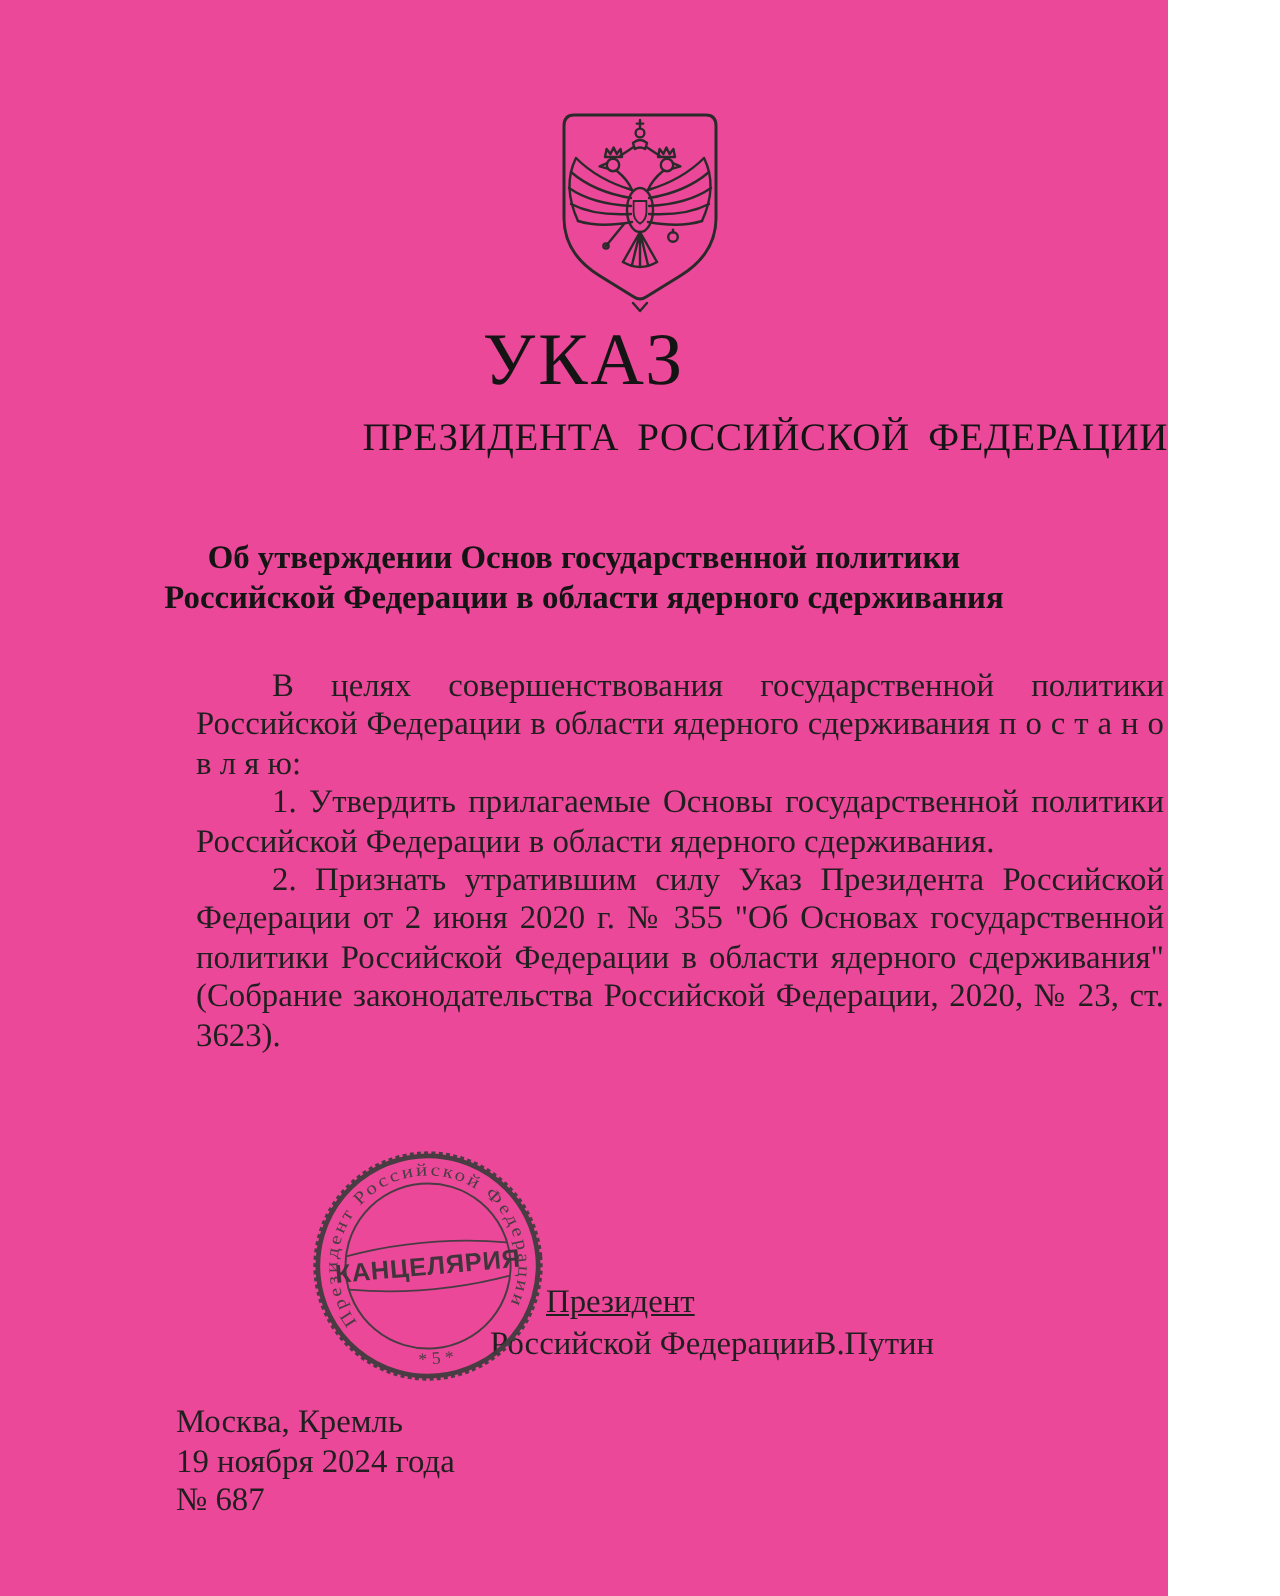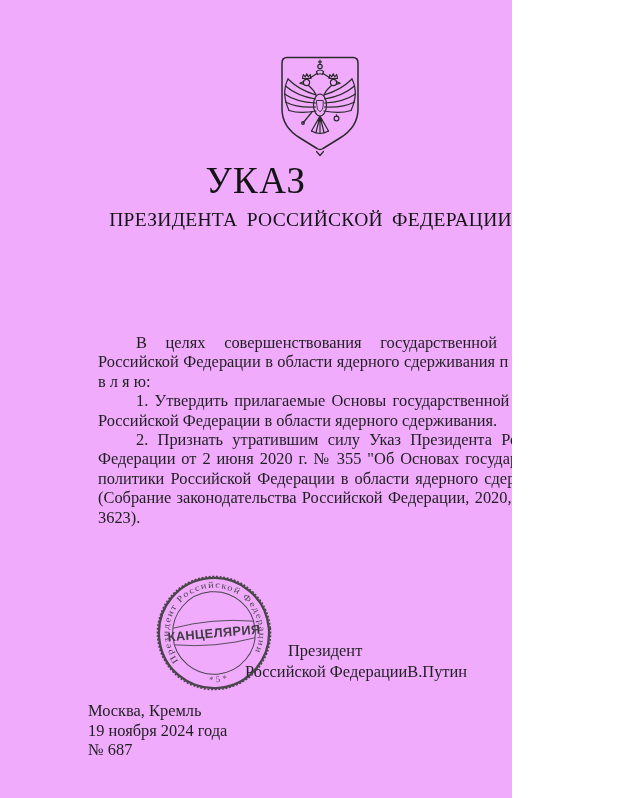--- a/index.html
+++ b/index.html
@@ -1,20 +1,20 @@
 <!DOCTYPE html>
 <html><head>
 <meta charset="utf-8">
 <style>
   html, body { margin: 0; padding: 0; background: #ffffff; }
   .page {
     position: relative;
-    width: 512px;
+    width: 584px;
     height: 798px;
-    background: #f0abfc;
+    background: #ec4899;
     color: #1f1f1f;
     font-family: "Liberation Serif", "DejaVu Serif", serif;
     overflow: hidden;
   }
   .emblem {
     position: absolute;
     left: 275px;
     top: 55px;
   }
   .title-main {
@@ -65,21 +65,21 @@
     text-indent: 38px;
   }
   .signature {
     position: absolute;
     left: 245px;
     top: 640px;
     width: 238px;
     font-size: 16.4px;
     line-height: 21px;
   }
-  .sig-line1 { margin-left: 43px; }
+  .sig-line1 { margin-left: 28px; text-decoration: underline; }
   .sig-line2 { display: flex; }
   .stamp {
     position: absolute;
     left: 155px;
     top: 574px;
     transform: rotate(-5deg);
     opacity: 0.92;
   }
   .footer {
     position: absolute;
@@ -138,20 +138,24 @@
       <path d="M 37,57 L 28,68"></path>
       <circle cx="28" cy="68" r="1.3"></circle>
       <circle cx="61.5" cy="63.5" r="2.4"></circle>
       <path d="M 61.5,59.8 V 61.1"></path>
     </g>
   </svg>
 
   <div class="title-main">УКАЗ</div>
   <div class="title-sub">ПРЕЗИДЕНТА РОССИЙСКОЙ ФЕДЕРАЦИИ</div>
 
+  <div class="subject">
+    <div>Об утверждении Основ государственной политики</div>
+    <div>Российской Федерации в области ядерного сдерживания</div>
+  </div>
 
   <div class="body-text">
       <p>В целях совершенствования государственной политики Российской Федерации в области ядерного сдерживания п о с т а н о в л я ю:</p>
       <p>1. Утвердить прилагаемые Основы государственной политики Российской Федерации в области ядерного сдерживания.</p>
       <p>2. Признать утратившим силу Указ Президента Российской Федерации от 2 июня 2020 г. № 355 "Об Основах государственной политики Российской Федерации в области ядерного сдерживания" (Собрание законодательства Российской Федерации, 2020, № 23, ст. 3623).</p>
     </div>
 
   <div class="signature">
     <div class="sig-line1">Президент</div>
     <div class="sig-line2">

